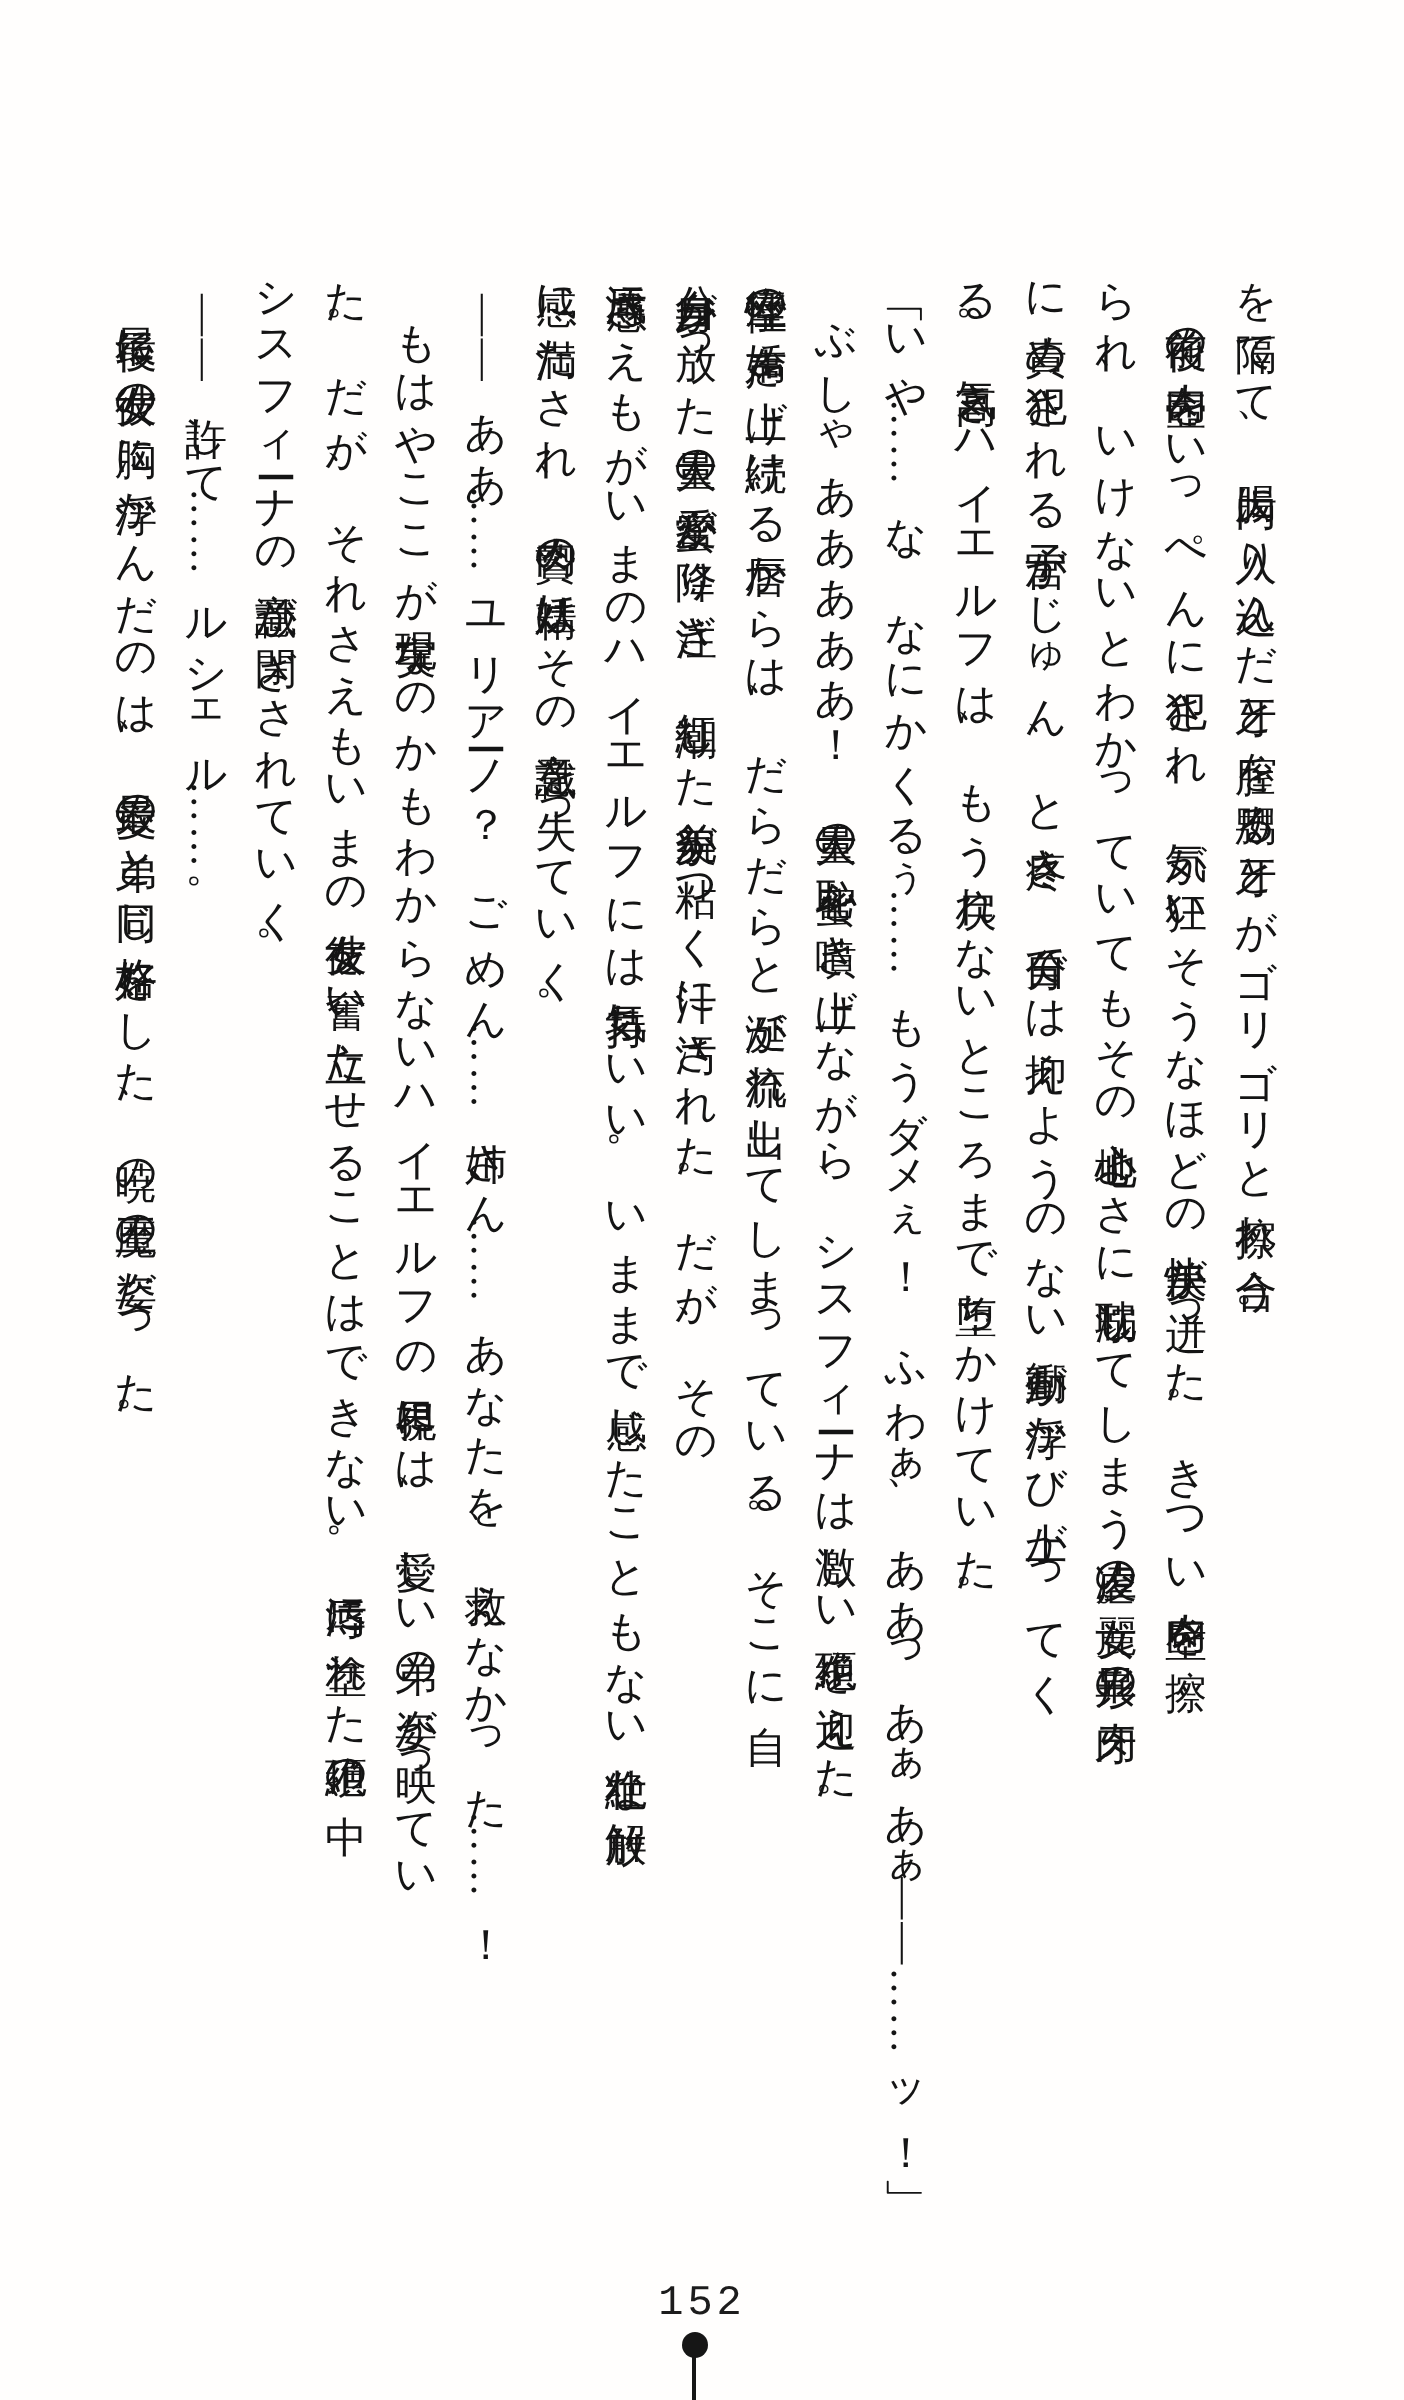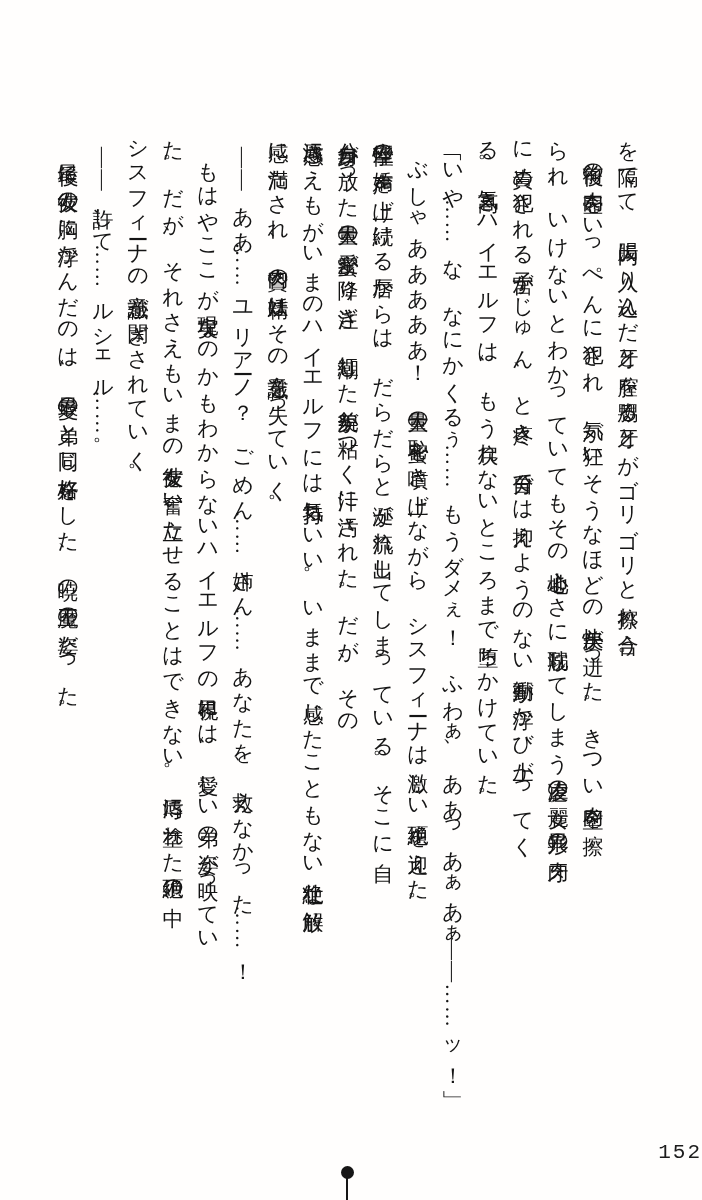--- a/index.html
+++ b/index.html
@@ -27,21 +27,21 @@
     margin:0;padding:0;
     text-align:left;
   }
   .text-block p.indent{
     text-indent:1em;
   }
   .page-number{
     position:absolute;
     top:1141px;left:0;
     width:702px;
-    text-align:right;
+    text-align:center;
     font-family:"Liberation Mono","DejaVu Sans Mono",monospace;
     font-size:21px;
     letter-spacing:2px;
     color:#1c1c1c;
   }
   .binding-dot{
     position:absolute;
     left:341px;top:1166px;
     width:13px;height:13px;
     border-radius:50%;

